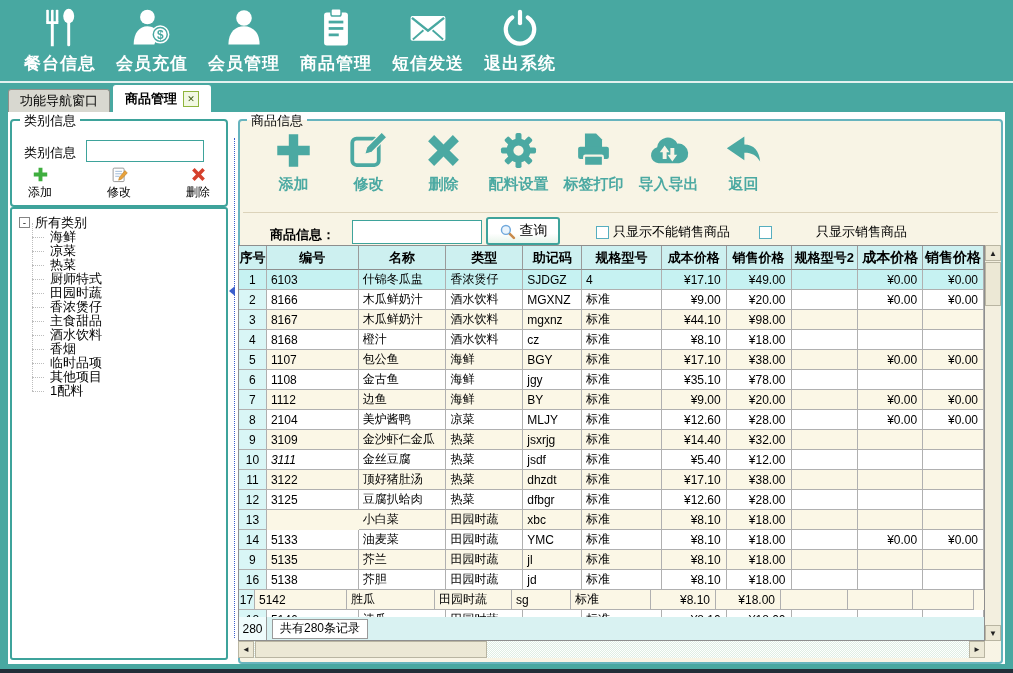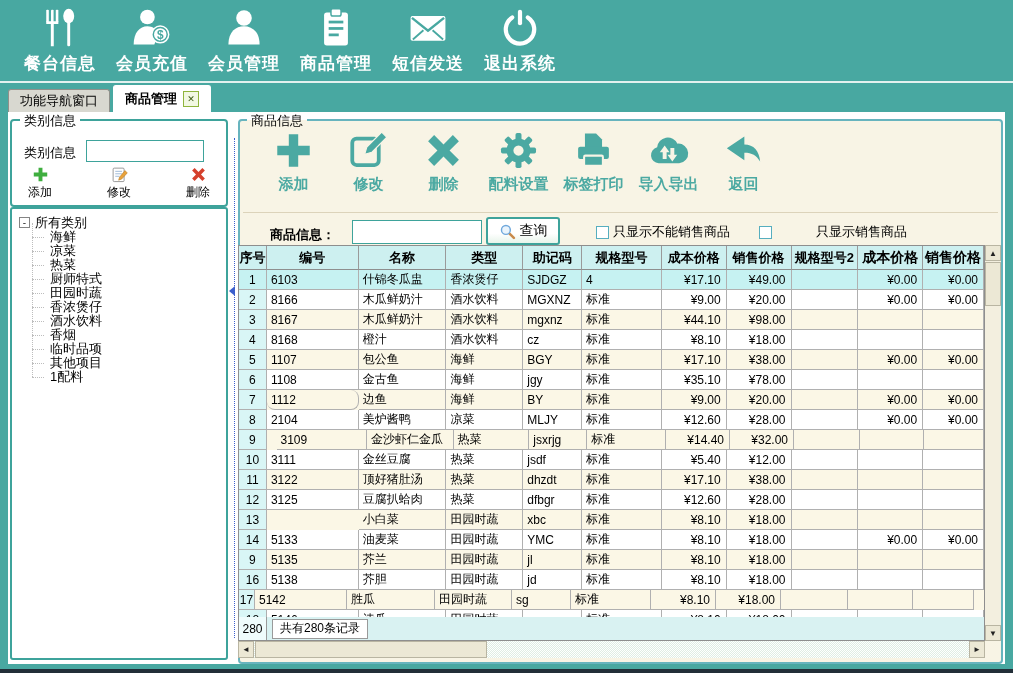--- a/index.html
+++ b/index.html
@@ -305,20 +305,21 @@
         <span class="expander">-</span>
         <span>所有类别</span>
       </div>
       <div class="tree-kids" id="tree-kids">
           <div class="tree-item">海鲜</div>
           <div class="tree-item">凉菜</div>
           <div class="tree-item">热菜</div>
           <div class="tree-item">厨师特式</div>
           <div class="tree-item">田园时蔬</div>
           <div class="tree-item">香浓煲仔</div>
+          <div class="tree-item">主食甜品</div>
           <div class="tree-item">酒水饮料</div>
           <div class="tree-item">香烟</div>
           <div class="tree-item">临时品项</div>
           <div class="tree-item">其他项目</div>
           <div class="tree-item">1配料</div>
         </div>
     </div>
 
     <div class="splitter">
       <div class="splitter-arrow"></div>
@@ -478,21 +479,21 @@
             <div class="td l" style="width: 59px;">jgy</div>
             <div class="td l" style="width: 80px;">标准</div>
             <div class="td r" style="width: 65px;">¥35.10</div>
             <div class="td r" style="width: 65px;">¥78.00</div>
             <div class="td l" style="width: 67px;"></div>
             <div class="td r" style="width: 65px;"></div>
             <div class="td r" style="width: 61px;"></div>
           </div>
           <div class="tr alt">
             <div class="td c seq" style="width: 28px;">7</div>
-            <div class="td l" style="width: 92px; border-radius: 8px;">1112</div>
+            <div class="td l" style="width: 92px;">1112</div>
             <div class="td l" style="width: 88px;">边鱼</div>
             <div class="td l" style="width: 77px;">海鲜</div>
             <div class="td l" style="width: 59px;">BY</div>
             <div class="td l" style="width: 80px;">标准</div>
             <div class="td r" style="width: 65px;">¥9.00</div>
             <div class="td r" style="width: 65px;">¥20.00</div>
             <div class="td l" style="width: 67px;"></div>
             <div class="td r" style="width: 65px;">¥0.00</div>
             <div class="td r" style="width: 61px;">¥0.00</div>
           </div>
@@ -504,34 +505,34 @@
             <div class="td l" style="width: 59px;">MLJY</div>
             <div class="td l" style="width: 80px;">标准</div>
             <div class="td r" style="width: 65px;">¥12.60</div>
             <div class="td r" style="width: 65px;">¥28.00</div>
             <div class="td l" style="width: 67px;"></div>
             <div class="td r" style="width: 65px;">¥0.00</div>
             <div class="td r" style="width: 61px;">¥0.00</div>
           </div>
           <div class="tr alt">
             <div class="td c seq" style="width: 28px;">9</div>
-            <div class="td l" style="width: 92px; margin-left: 10px;">3109</div>
+            <div class="td l" style="width: 92px;">3109</div>
             <div class="td l" style="width: 88px;">金沙虾仁金瓜</div>
             <div class="td l" style="width: 77px;">热菜</div>
             <div class="td l" style="width: 59px;">jsxrjg</div>
             <div class="td l" style="width: 80px;">标准</div>
             <div class="td r" style="width: 65px;">¥14.40</div>
             <div class="td r" style="width: 65px;">¥32.00</div>
             <div class="td l" style="width: 67px;"></div>
             <div class="td r" style="width: 65px;"></div>
             <div class="td r" style="width: 61px;"></div>
           </div>
           <div class="tr">
             <div class="td c seq" style="width: 28px;">10</div>
-            <div class="td l" style="width: 92px;">3111</div>
+            <div class="td l" style="width: 92px; font-style: italic;">3111</div>
             <div class="td l" style="width: 88px;">金丝豆腐</div>
             <div class="td l" style="width: 77px;">热菜</div>
             <div class="td l" style="width: 59px;">jsdf</div>
             <div class="td l" style="width: 80px;">标准</div>
             <div class="td r" style="width: 65px;">¥5.40</div>
             <div class="td r" style="width: 65px;">¥12.00</div>
             <div class="td l" style="width: 67px;"></div>
             <div class="td r" style="width: 65px;"></div>
             <div class="td r" style="width: 61px;"></div>
           </div>

